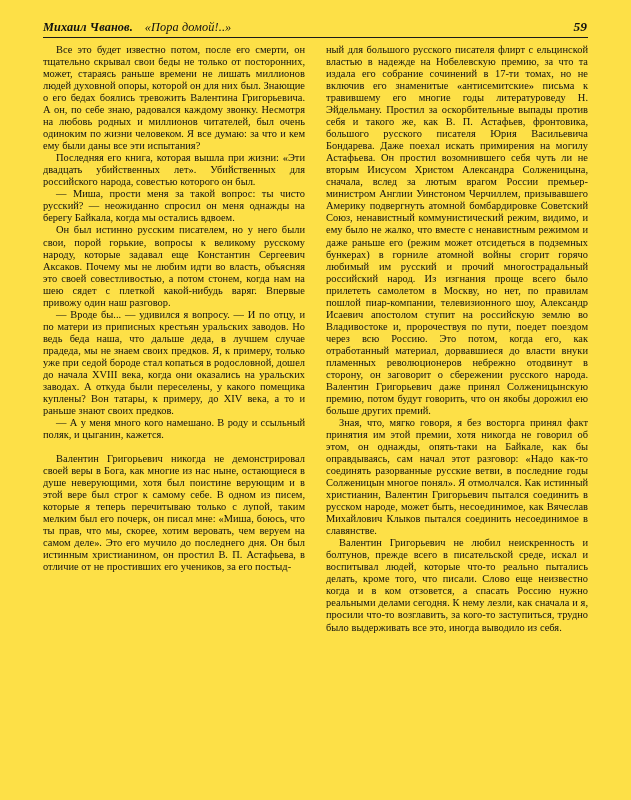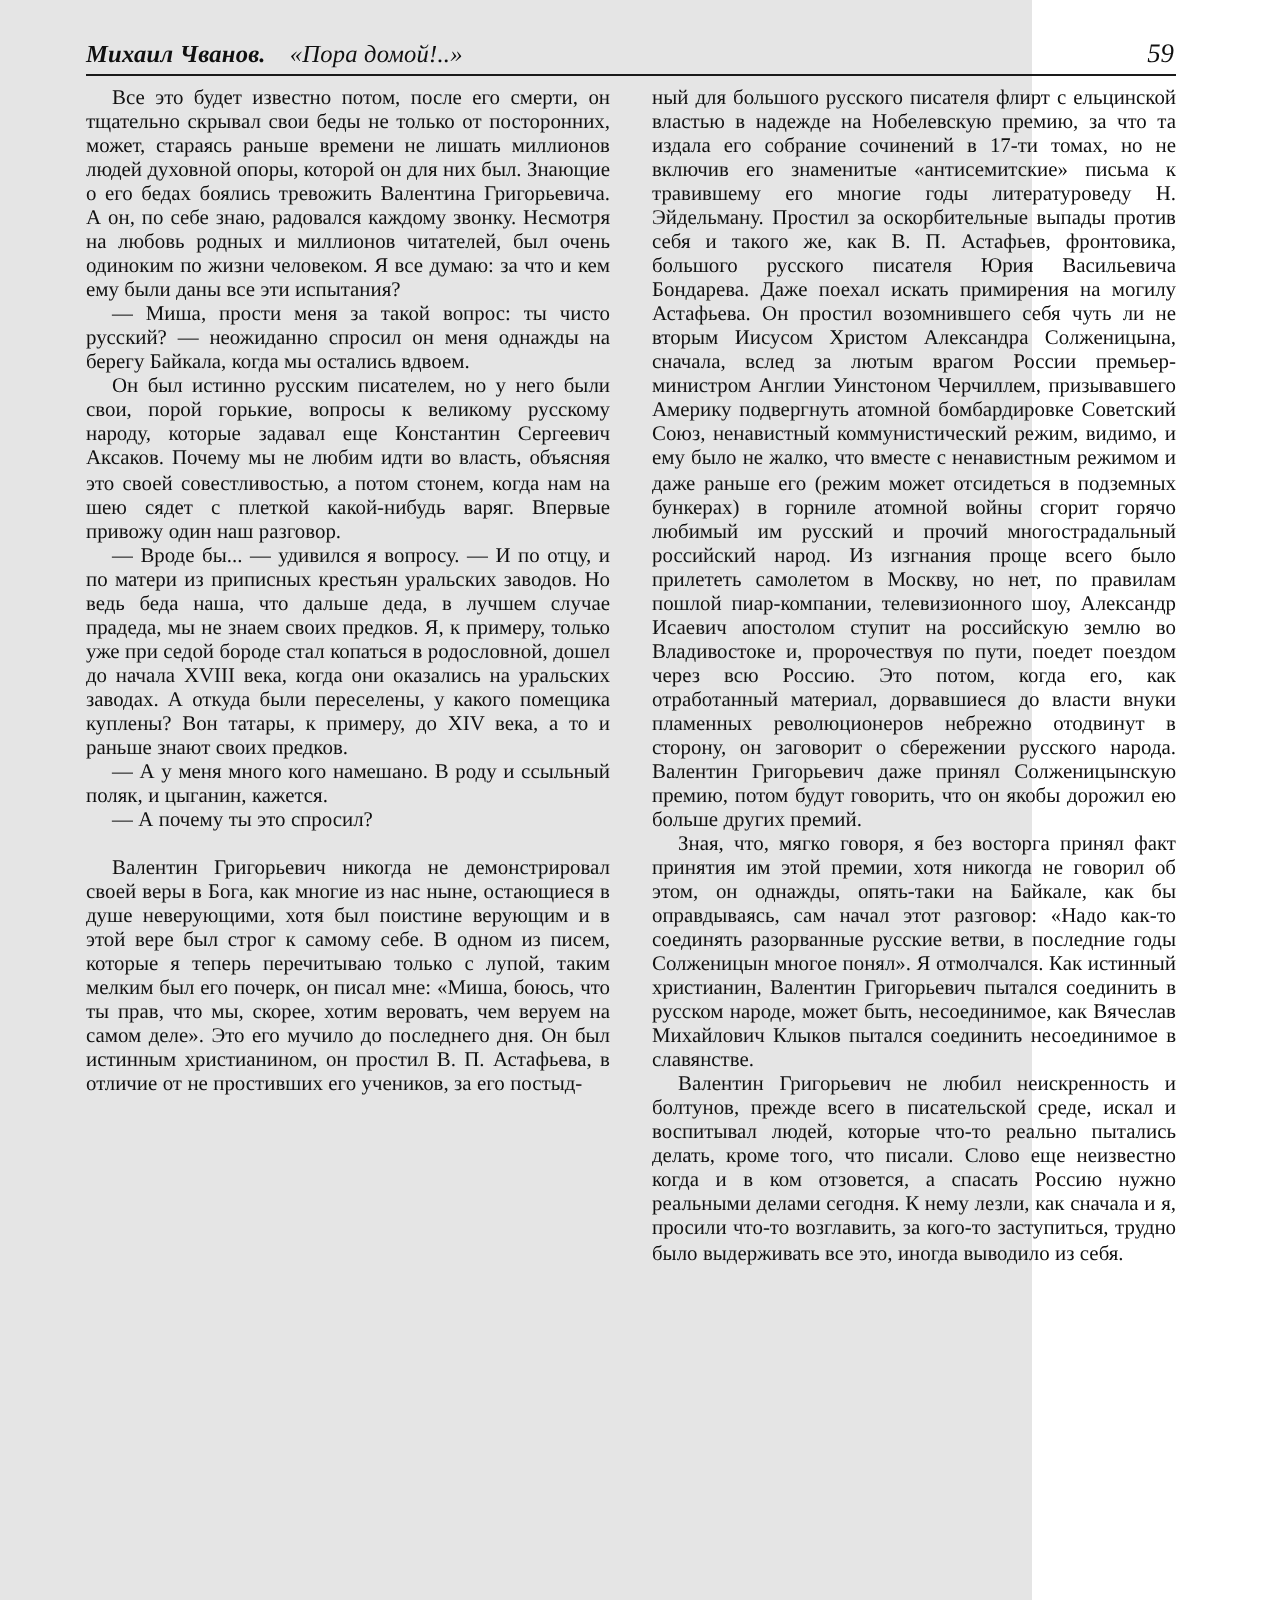--- a/index.html
+++ b/index.html
@@ -10,23 +10,23 @@
   body {
     width: 631px;
     height: 800px;
     overflow: hidden;
     font-family: "Liberation Serif", "DejaVu Serif", serif;
     color: #101010;
   }
 
   .page {
     position: relative;
-    width: 516px;
+    width: 631px;
     height: 800px;
-    background: #e5e5e5;
+    background: #fde047;
     box-sizing: border-box;
   }
 
   
   .running-head {
     position: absolute;
     left: 43px;
     top: 19px;
     width: 545px;
     display: flex;
@@ -45,20 +45,21 @@
     font-style: italic;
   }
   .head-title {
     font-style: italic;
     margin-left: 12px;
   }
   .head-folio {
     font-style: italic;
     font-size: 13.4px;
     padding-right: 1px;
+    font-weight: bold;
   }
 
   
   .columns {
     position: absolute;
     left: 43px;
     top: 44px;
     width: 545px;
     height: 745px;
     display: flex;
@@ -93,25 +94,25 @@
     <div class="head-left">
       <span class="head-author">Михаил Чванов.</span><span class="head-title">«Пора домой!..»</span>
     </div>
     <div class="head-folio">59</div>
   </div>
 
   <div class="columns">
 
     <div class="col">
       <p>Все это будет известно потом, после его смерти, он тщательно скрывал свои беды не только от посторонних, может, стараясь раньше времени не лишать миллионов людей духовной опоры, которой он для них был. Знающие о его бедах боялись тревожить Валентина Григорьевича. А он, по себе знаю, радовался каждому звонку. Несмотря на любовь родных и миллионов читателей, был очень одиноким по жизни человеком. Я все думаю: за что и кем ему были даны все эти испытания?</p>
+      <p>Последняя его книга, которая вышла при жизни: «Эти двадцать убийственных лет». Убийственных для российского народа, совестью которого он был.</p>
       <p>— Миша, прости меня за такой вопрос: ты чисто русский? — неожиданно спросил он меня однажды на берегу Байкала, когда мы остались вдвоем.</p>
       <p>Он был истинно русским писателем, но у него были свои, порой горькие, вопросы к великому русскому народу, которые задавал еще Константин Сергеевич Аксаков. Почему мы не любим идти во власть, объясняя это своей совестливостью, а потом стонем, когда нам на шею сядет с плеткой какой-нибудь варяг. Впервые привожу один наш разговор.</p>
       <p>— Вроде бы... — удивился я вопросу. — И по отцу, и по матери из приписных крестьян уральских заводов. Но ведь беда наша, что дальше деда, в лучшем случае прадеда, мы не знаем своих предков. Я, к примеру, только уже при седой бороде стал копаться в родословной, дошел до начала XVIII века, когда они оказались на уральских заводах. А откуда были переселены, у какого помещика куплены? Вон татары, к примеру, до XIV века, а то и раньше знают своих предков.</p>
       <p>— А у меня много кого намешано. В роду и ссыльный поляк, и цыганин, кажется.</p>
-      <p>— А почему ты это спросил?</p>
       <p class="gap">Валентин Григорьевич никогда не демонстрировал своей веры в Бога, как многие из нас ныне, остающиеся в душе неверующими, хотя был поистине верующим и в этой вере был строг к самому себе. В одном из писем, которые я теперь перечитываю только с лупой, таким мелким был его почерк, он писал мне: «Миша, боюсь, что ты прав, что мы, скорее, хотим веровать, чем веруем на самом деле». Это его мучило до последнего дня. Он был истинным христианином, он простил В. П. Астафьева, в отличие от не простивших его учеников, за его постыд-</p>
     </div>
 
     <div class="col">
       <p class="cont">ный для большого русского писателя флирт с ельцинской властью в надежде на Нобелевскую премию, за что та издала его собрание сочинений в 17-ти томах, но не включив его знаменитые «антисемитские» письма к травившему его многие годы литературоведу Н. Эйдельману. Простил за оскорбительные выпады против себя и такого же, как В. П. Астафьев, фронтовика, большого русского писателя Юрия Васильевича Бондарева. Даже поехал искать примирения на могилу Астафьева. Он простил возомнившего себя чуть ли не вторым Иисусом Христом Александра Солженицына, сначала, вслед за лютым врагом России премьер-министром Англии Уинстоном Черчиллем, призывавшего Америку подвергнуть атомной бомбардировке Советский Союз, ненавистный коммунистический режим, видимо, и ему было не жалко, что вместе с ненавистным режимом и даже раньше его (режим может отсидеться в подземных бункерах) в горниле атомной войны сгорит горячо любимый им русский и прочий многострадальный российский народ. Из изгнания проще всего было прилететь самолетом в Москву, но нет, по правилам пошлой пиар-компании, телевизионного шоу, Александр Исаевич апостолом ступит на российскую землю во Владивостоке и, пророчествуя по пути, поедет поездом через всю Россию. Это потом, когда его, как отработанный материал, дорвавшиеся до власти внуки пламенных революционеров небрежно отодвинут в сторону, он заговорит о сбережении русского народа. Валентин Григорьевич даже принял Солженицынскую премию, потом будут говорить, что он якобы дорожил ею больше других премий.</p>
       <p>Зная, что, мягко говоря, я без восторга принял факт принятия им этой премии, хотя никогда не говорил об этом, он однажды, опять-таки на Байкале, как бы оправдываясь, сам начал этот разговор: «Надо как-то соединять разорванные русские ветви, в последние годы Солженицын многое понял». Я отмолчался. Как истинный христианин, Валентин Григорьевич пытался соединить в русском народе, может быть, несоединимое, как Вячеслав Михайлович Клыков пытался соединить несоединимое в славянстве.</p>
       <p>Валентин Григорьевич не любил неискренность и болтунов, прежде всего в писательской среде, искал и воспитывал людей, которые что-то реально пытались делать, кроме того, что писали. Слово еще неизвестно когда и в ком отзовется, а спасать Россию нужно реальными делами сегодня. К нему лезли, как сначала и я, просили что-то возглавить, за кого-то заступиться, трудно было выдерживать все это, иногда выводило из себя.</p>
     </div>
 
   </div>

